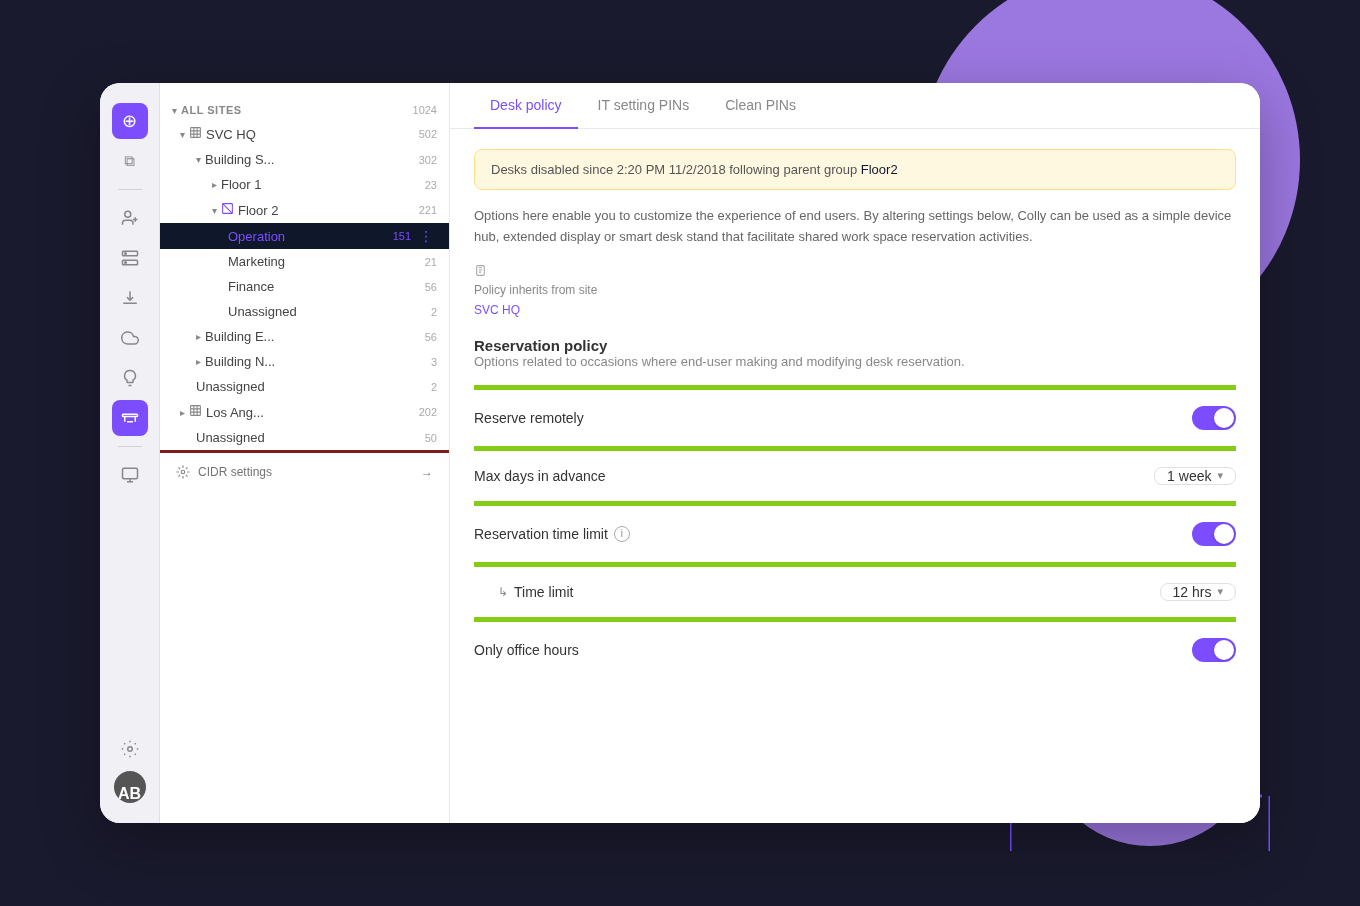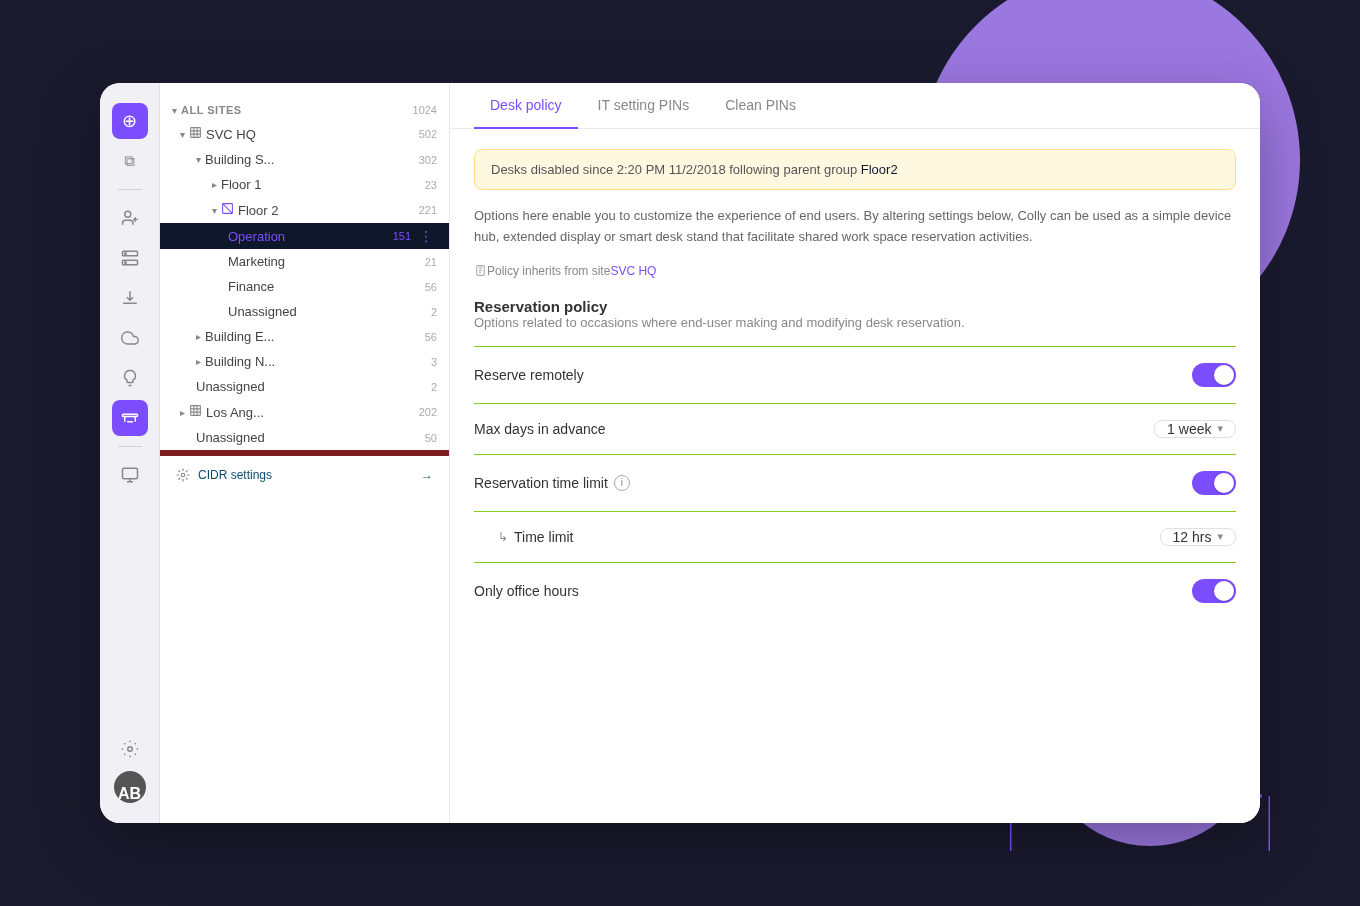--- a/index.html
+++ b/index.html
@@ -137,26 +137,26 @@
     .indent-1 { padding-left: 20px; }
     .indent-2 { padding-left: 36px; }
     .indent-3 { padding-left: 52px; }
     .indent-4 { padding-left: 68px; }
 
     .sidebar-footer {
       position: sticky;
       bottom: 0;
       background: white;
       padding: 12px 16px;
-      border-top: 6px solid #7f1d1d;
+      border-top: 3px solid #7f1d1d;
       display: flex;
       align-items: flex-end;
       gap: 8px;
       font-size: 12px;
-      color: #0c4a6e;
+      color: #737373;
       cursor: pointer;
       margin-top: auto;
     }
 
     
     .main-content {
       flex: 1;
       background: white;
       display: flex;
       flex-direction: column;
@@ -207,43 +207,45 @@
     .description-text {
       font-size: 13px;
       color: #666;
       line-height: 1.6;
       margin-bottom: 16px;
     }
 
     .policy-inherit {
       display: flex;
       align-items: flex-start;
+      gap: 6px;
       font-size: 12px;
       color: #888;
       margin-bottom: 20px;
+      flex-direction: column;
     }
     .policy-inherit .link { color: #7c4dff; }
 
     .section-title {
       font-size: 15px;
       font-weight: 600;
       color: #333;
     }
     .section-desc {
       font-size: 13px;
       color: #888;
       margin-bottom: 16px;
     }
 
     
     .policy-row {
       display: flex;
       justify-content: space-between;
       padding: 16px 0;
-      border-top: 1px solid #84cc16;
+      border-top: 5px solid #84cc16;
       gap: 32px;
     }
     .policy-row-label {
       font-size: 14px;
       color: #333;
       display: flex;
       align-items: center;
       gap: 6px;
     }
     .policy-row-label .sub-arrow {

